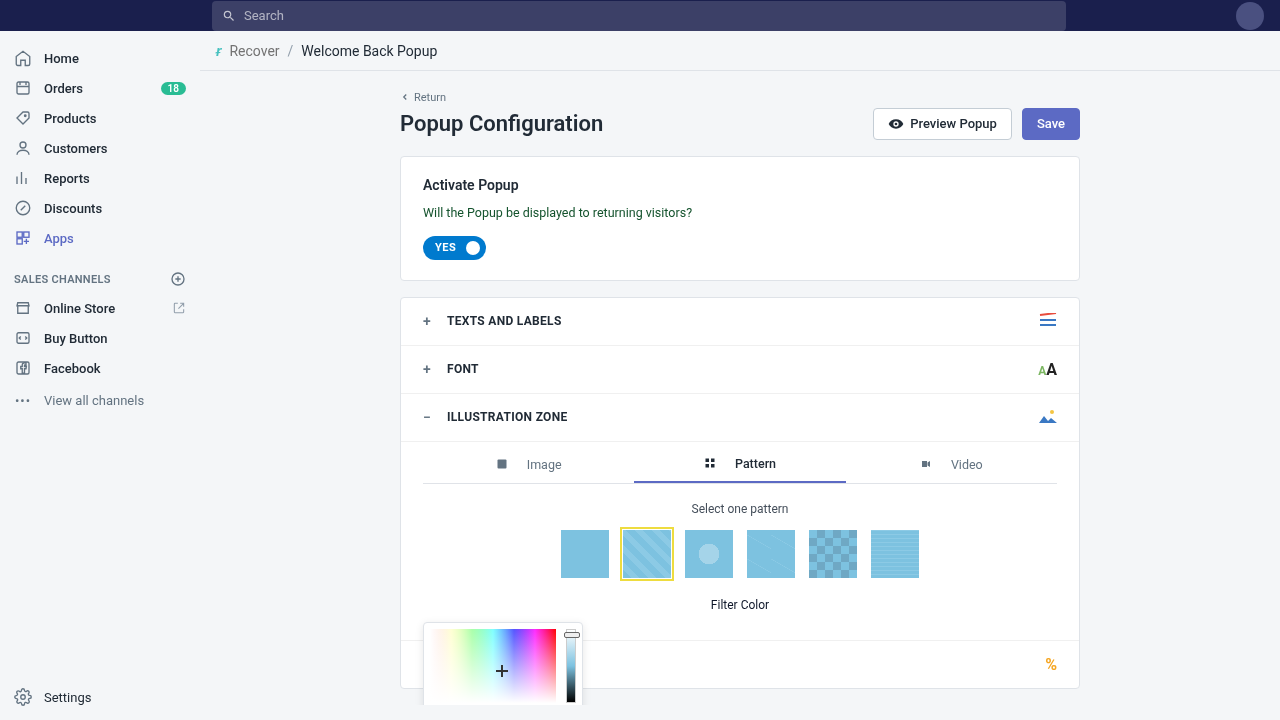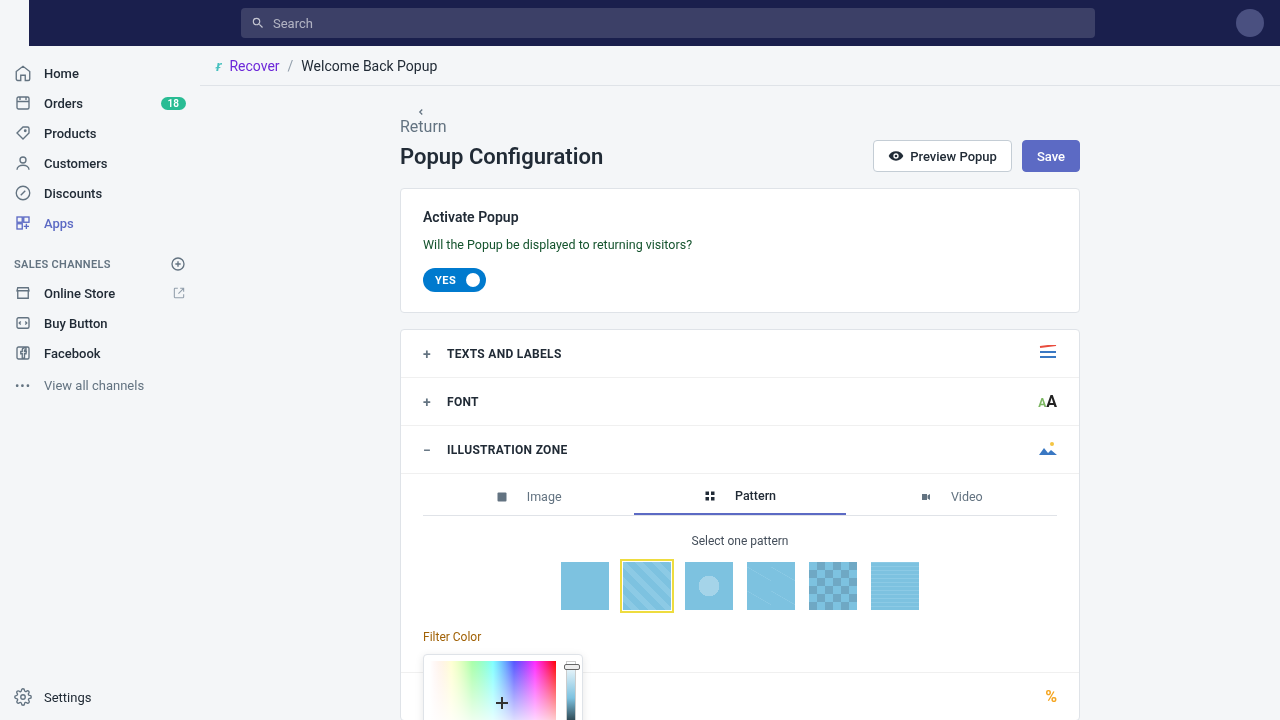--- a/index.html
+++ b/index.html
@@ -1,17 +1,17 @@
 <!DOCTYPE html>
 <html><head>
 <meta charset="utf-8">
 <style>
 * { margin: 0; padding: 0; box-sizing: border-box; font-family: -apple-system, BlinkMacSystemFont, "Segoe UI", Roboto, sans-serif; }
 body { width: 1280px; height: 720px; overflow: hidden; background: #f4f6f8; }
-.topbar { height: 46px; background: #1a1f4d; display: flex; align-items: center; padding: 0 16px; margin-left: 29px; }
+.topbar { height: 31px; background: #1a1f4d; display: flex; align-items: center; padding: 0 16px; }
 .topbar-logo { width: 184px; }
 .search-wrap { flex: 1; max-width: 854px; background: rgba(255,255,255,0.15); border-radius: 4px; height: 30px; display: flex; align-items: center; padding: 0 10px; margin-left: 12px; }
 .search-wrap svg { fill: rgba(255,255,255,0.7); width: 14px; height: 14px; }
 .search-input { background: transparent; border: none; outline: none; color: rgba(255,255,255,0.8); font-size: 13px; margin-left: 8px; flex: 1; }
 .search-input::placeholder { color: rgba(255,255,255,0.6); }
 .avatar-wrap { margin-left: auto; padding-left: 40px; }
 .avatar { width: 28px; height: 28px; border-radius: 50%; background: #4a5080; }
 .layout { display: flex; height: calc(720px - 46px); }
 .sidebar { width: 200px; background: #f4f6f8; padding-top: 12px; }
 .nav-item { display: flex; align-items: center; padding: 6px 14px; color: #212b36; font-size: 13px; font-weight: 500; cursor: pointer; position: relative; }
@@ -23,25 +23,25 @@
 .section-header { display: flex; align-items: center; padding: 18px 14px 6px 14px; color: #637381; font-size: 11px; font-weight: 600; letter-spacing: 0.3px; }
 .section-header .plus-circle { margin-left: auto; width: 16px; height: 16px; stroke: #637381; }
 .sidebar .ext-icon { margin-left: auto; width: 14px; height: 14px; stroke: #919eab; }
 .view-all { padding: 10px 14px; color: #637381; font-size: 13px; display: flex; align-items: center; }
 .view-all .dots { margin-right: 12px; letter-spacing: 1px; width: 18px; text-align: center; color: #637381; }
 .settings { position: absolute; bottom: 0; left: 0; width: 200px; padding: 14px; display: flex; align-items: center; font-size: 13px; color: #212b36; }
 .settings .icon { margin-right: 12px; color: #637381; width:18px; height:18px;}
 .main { flex: 1; background: #f4f6f8; overflow: hidden; }
 .breadcrumb-bar { height: 40px; border-bottom: 1px solid #dfe3e8; display: flex; align-items: center; padding: 0 16px; background: #f4f6f8; }
 .breadcrumb-bar .app-icon { color: #47c1bf; margin-right: 8px; font-size: 14px; font-weight: bold; font-style: italic;}
-.breadcrumb-bar a { color: #6d28d9; font-size: 14px; text-align: right; }
+.breadcrumb-bar a { color: #737373; font-size: 14px; text-align: right; }
 .breadcrumb-bar .sep { margin: 0 8px; color: #919eab; font-size: 14px; }
 .breadcrumb-bar .current { color: #212b36; font-size: 14px; }
 .content { padding: 16px 200px 0 200px; }
-.return-link { display: inline-flex; align-items: center; color: #637381; font-size: 16px; margin-bottom: 4px; cursor: pointer; flex-direction: column; }
+.return-link { display: inline-flex; align-items: center; color: #637381; font-size: 11px; margin-bottom: 4px; cursor: pointer; }
 .return-link svg { width: 10px; height: 10px; stroke: #637381; margin-right: 4px; }
 .page-header { display: flex; align-items: center; margin-bottom: 16px; }
 .page-title { font-size: 22px; font-weight: 600; color: #212b36; }
 .page-actions { margin-left: auto; display: flex; gap: 10px; }
 .btn { border-radius: 4px; padding: 7px 14px; font-size: 13px; font-weight: 500; cursor: pointer; display: inline-flex; align-items: center; gap: 6px; }
 .btn-outline { background: #fff; border: 1px solid #c4cdd5; color: #212b36; }
 .btn-primary { background: #5c6ac4; border: 1px solid #5c6ac4; color: #fff; }
 .card { background: #fff; border: 1px solid #dfe3e8; border-radius: 4px; margin-bottom: 16px; }
 .card-pad { padding: 20px 22px; }
 .card-title { font-size: 14px; font-weight: 600; color: #212b36; margin-bottom: 12px; }
@@ -58,21 +58,21 @@
 .tab { flex: 1; text-align: center; padding: 10px 0; font-size: 12.5px; color: #637381; cursor: pointer; display: flex; align-items: center; justify-content: center; gap: 19px; }
 .tab.active { color: #212b36; border-bottom: 2px solid #5c6ac4; font-weight: 500; }
 .subheading { text-align: center; font-size: 12px; color: #454f5b; margin: 18px 0 14px 0; }
 .swatches { display: flex; justify-content: center; gap: 14px; margin-bottom: 20px; }
 .swatch { width: 48px; height: 48px; background: #7dc2e0; cursor: pointer; }
 .swatch.selected { outline: 2px solid #eedc3f; outline-offset: 1px; background: repeating-linear-gradient(45deg,#7dc2e0,#7dc2e0 6px,#8ccae5 6px,#8ccae5 12px); }
 .sw3 { background: radial-gradient(circle at center, #a5d4e9 30%, #7dc2e0 31%); }
 .sw4 { background: linear-gradient(30deg,#7dc2e0 49%,#8ccae5 50%,#8ccae5 51%,#7dc2e0 52%),linear-gradient(150deg,#7dc2e0 49%,#8ccae5 50%,#8ccae5 51%,#7dc2e0 52%); background-size: 24px 24px;}
 .sw5 { background: conic-gradient(#6fa8c4 25%, #7dc2e0 0 50%, #6fa8c4 0 75%, #7dc2e0 0); background-size: 16px 16px;}
 .sw6 { background: repeating-linear-gradient(0deg,#7dc2e0,#7dc2e0 3px,#8ccae5 3px,#8ccae5 4px),repeating-linear-gradient(90deg,#7dc2e0,#7dc2e0 3px,#8ccae5 3px,#8ccae5 4px); }
-.field-label { font-size: 12px; color: #a16207; margin-bottom: 6px; }
+.field-label { font-size: 12px; color: #0f172a; margin-bottom: 6px; text-align: center; }
 .color-input { width: 100%; background: #7dc2e0; border: 1px solid #5aa8c9; text-align: center; padding: 7px; font-size: 12.5px; color: #212b36; border-radius: 2px; }
 .colorpicker { position: absolute; margin-top: 4px; background: #fff; border: 1px solid #dfe3e8; border-radius: 4px; padding: 6px; display: flex; gap: 10px; box-shadow: 0 2px 8px rgba(0,0,0,0.1); }
 .cp-main { width: 126px; height: 74px; position: relative; background: linear-gradient(to top, #fff, transparent), linear-gradient(to right, #fff, transparent), linear-gradient(to right, red, yellow, lime, cyan, blue, magenta, red); }
 .cp-cursor { position: absolute; left: 66px; top: 36px; width: 12px; height: 12px; pointer-events:none;}
 .cp-cursor::before, .cp-cursor::after { content:''; position:absolute; background:#333; }
 .cp-cursor::before { left:5px; top:0; width:2px; height:12px; }
 .cp-cursor::after { top:5px; left:0; height:2px; width:12px; }
 .cp-slider { width: 10px; height: 74px; background: linear-gradient(to bottom, #fff, #7dc2e0, #000); border: 1px solid #ccc; position: relative; }
 .cp-slider-handle { position:absolute; top: 2px; left:-3px; width:16px; height:6px; border:1px solid #666; background:#eee; border-radius:2px;}
 .accordion-row.discount { border-top: 1px solid #f0f0f0; }
@@ -124,20 +124,28 @@
       <span>Products</span>
     </div>
     <div class="nav-item">
       <span class="icon">
           <svg viewBox="0 0 24 24">
             <circle cx="12" cy="8" r="4"></circle>
             <path d="M4 21c0-4 4-6 8-6s8 2 8 6"></path>
           </svg>
         </span>
       <span>Customers</span>
+    </div>
+    <div class="nav-item">
+      <span class="icon">
+          <svg viewBox="0 0 24 24">
+            <path d="M4 20V10m6 10V4m6 16v-8"></path>
+          </svg>
+        </span>
+      <span>Reports</span>
     </div>
     <div class="nav-item">
       <span class="icon">
           <svg viewBox="0 0 24 24">
             <circle cx="12" cy="12" r="9"></circle>
             <path d="M9 15l6-6M9.5 9.5h0m5 5h0"></path>
           </svg>
         </span>
       <span>Discounts</span>
     </div>

